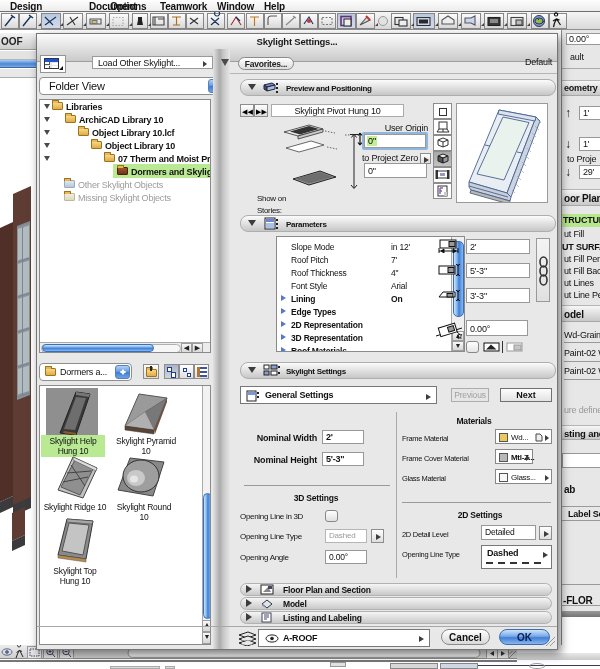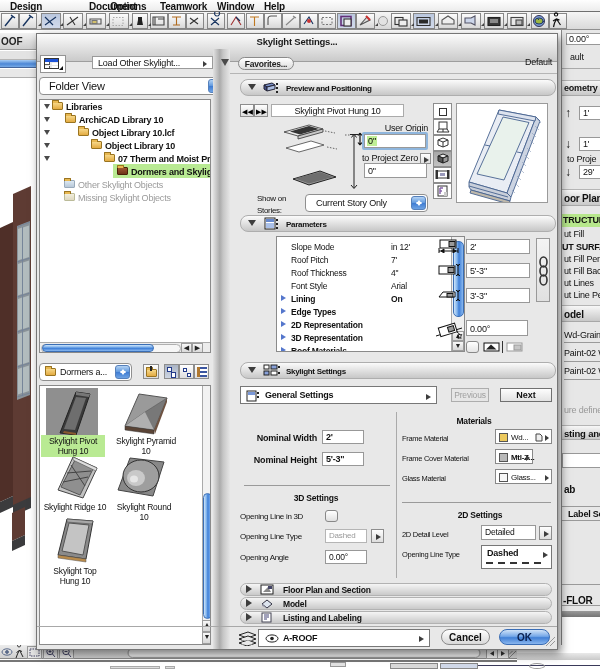--- a/index.html
+++ b/index.html
@@ -364,21 +364,21 @@
 
     <svg class="abs" style="left:81px;top:2px;" width="50" height="51" viewBox="0 0 50 51">
       <polygon points="4,38 18,6 46,10 33,42" fill="#9a9a9a" stroke="#555"></polygon>
       <polygon points="4,38 24,24 46,10 33,42" fill="#787878" stroke="#555" stroke-width=".5"></polygon>
       <polygon points="4,38 24,24 33,42" fill="#b0b0b0"></polygon>
       <polygon points="4,38 33,42 33,46 4,42" fill="#5a4436" stroke="#333" stroke-width=".5"></polygon>
       <polygon points="33,42 46,10 46,14 34,46" fill="#6e5240"></polygon>
     </svg>
 
     <div class="abs" style="left:1px;top:49px;width:64px;height:22px;background:#b9ea93;"></div>
-    <div class="txt" style="left:1px;top:50px;width:64px;text-align:center;font-size:8.5px;letter-spacing:-0.2px;">Skylight Pivot</div>
+    <div class="txt" style="left:1px;top:50px;width:64px;text-align:center;font-size:8.5px;letter-spacing:-0.2px;">Skylight Help</div>
     <div class="txt" style="left:1px;top:60px;width:64px;text-align:center;font-size:8.5px;letter-spacing:-0.2px;">Hung 10</div>
     <div class="txt" style="left:70px;top:50px;width:72px;text-align:center;font-size:8.5px;letter-spacing:-0.2px;">Skylight Pyramid</div>
     <div class="txt" style="left:70px;top:60px;width:72px;text-align:center;font-size:8.5px;letter-spacing:-0.2px;">10</div>
 
     <svg class="abs" style="left:15px;top:68px;" width="46" height="47" viewBox="0 0 46 47">
       <polygon points="3,36 18,3 42,14 28,44" fill="#c2c2c2" stroke="#444"></polygon>
       <polygon points="6,33 20,6 38,15 25,41" fill="#8f8f8f" stroke="#555"></polygon>
       <path d="M8,28 L33,23 M12,19 L36,17 M16,11 L30,32" stroke="#444" fill="none"></path>
       <polygon points="18,3 42,14 41,17 18,6" fill="#ddd" stroke="#444" stroke-width=".5"></polygon>
     </svg>
@@ -452,24 +452,20 @@
         <div class="tri-r" style="left:3px;top:2.5px;border-left-width:5px;border-top-width:3px;border-bottom-width:3px;"></div>
       </div>
   <div class="field" style="left:328px;top:130px;width:63px;height:15px;padding-top:2px;">0"</div>
   <svg class="abs" style="left:256px;top:128px;" width="66" height="32" viewBox="0 0 66 32">
     <polygon points="1,18 28,10 44,16 17,24" fill="#9a9a9a" stroke="#111" stroke-width="0.9"></polygon>
     <polygon points="3,17.5 28,11 41,16 17,22.5" fill="#6e6e6e"></polygon>
     <path d="M62,1 v26 M59,24 l3,3.5 3,-3.5" stroke="#222" fill="none"></path>
   </svg>
   <div class="txt s8" style="left:221px;top:161px;">Show on</div>
   <div class="txt s8" style="left:221px;top:173px;">Stories:</div>
-  <div class="popup" style="left:269px;top:161px;width:123px;height:18px;">
-    <span class="txt" style="left:10px;top:3px;">Current Story Only</span>
-    <div class="stepper"></div>
-  </div>
 
   <div class="abs" id="pstrip" style="left:397px;top:70px;width:19px;height:96px;">
     <div class="btn" style="left:0;top:0;width:19px;height:16px;background:#fff;">
           <div class="abs" style="left:5px;top:4px;width:8px;height:8px;border:1px solid #333;background:#fff;"></div>
         </div>
     <div class="btn" style="left:0;top:16px;width:19px;height:16px;background:#fff;">
       <svg width="17" height="14" viewBox="0 0 17 14">
             <rect x="5" y="2" width="8" height="7" fill="#fff" stroke="#333"></rect>
             <path d="M3,12 h12 M5,9 l-2,3 M9,9 v3 M13,9 l2,3" stroke="#333" fill="none"></path>
           </svg>

